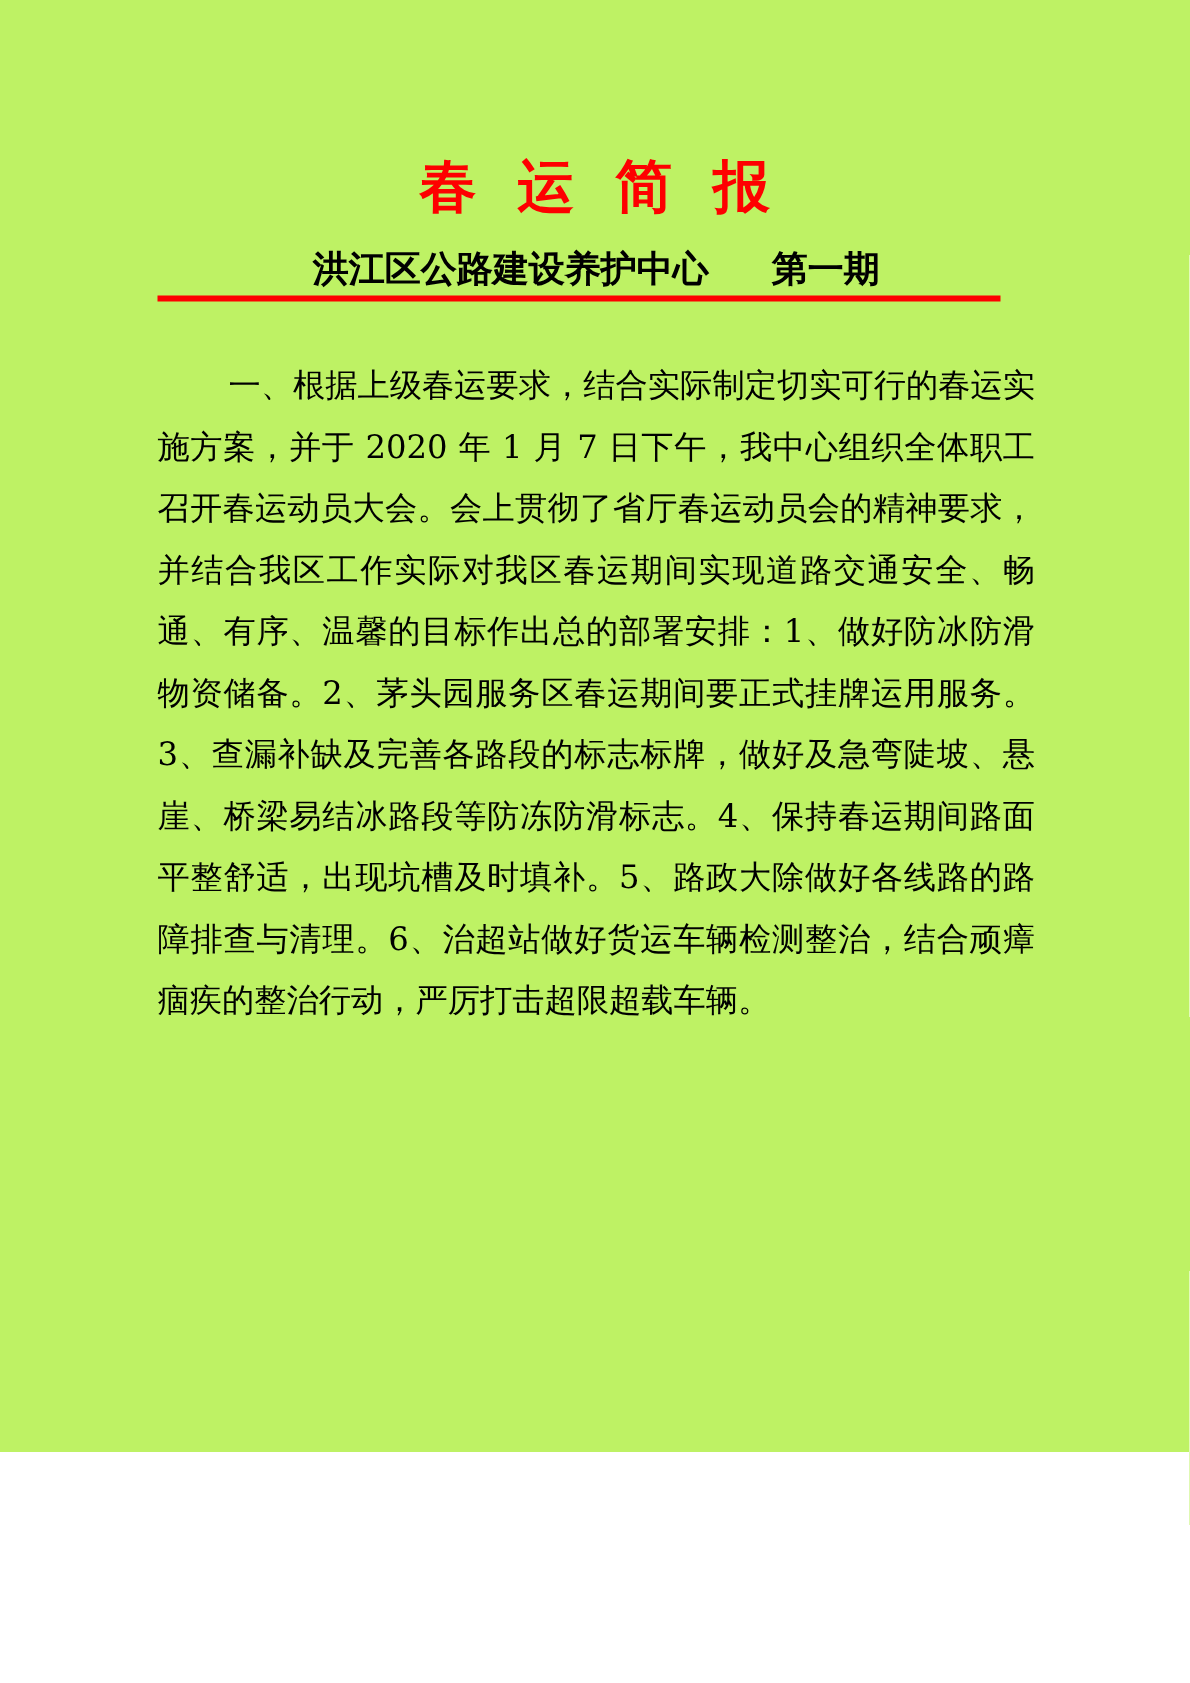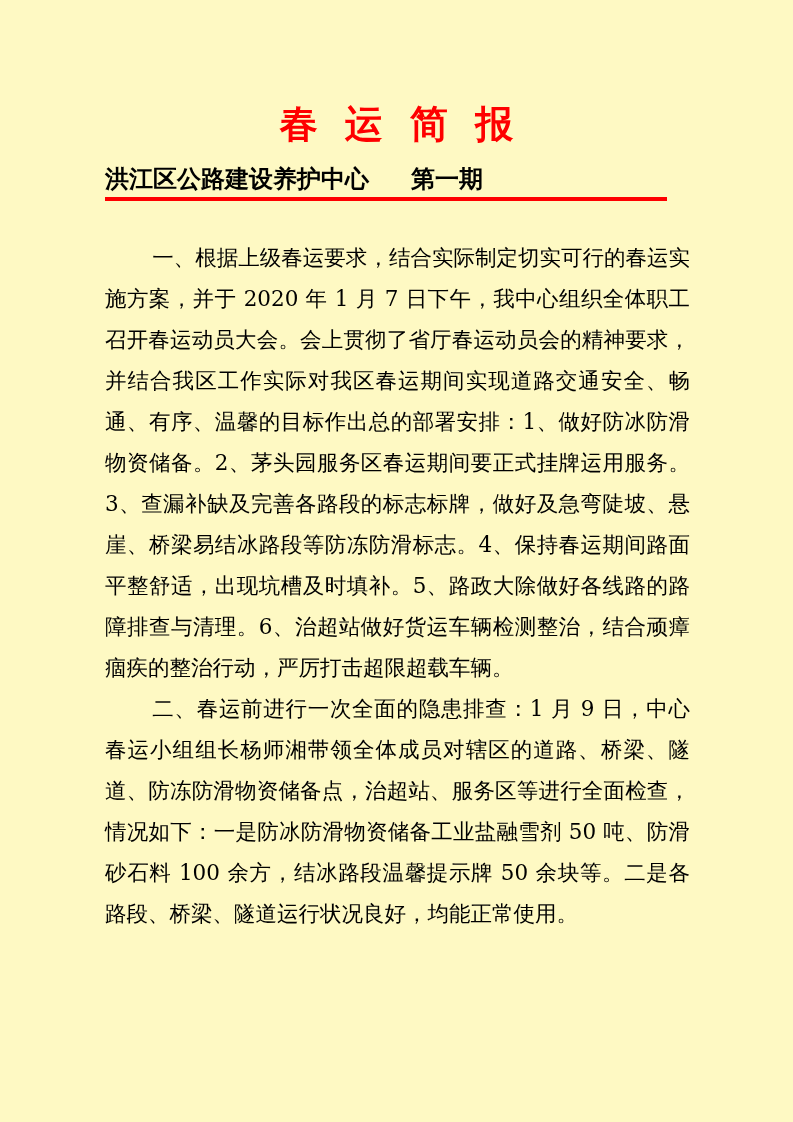--- a/index.html
+++ b/index.html
@@ -3,22 +3,22 @@
 <meta charset="utf-8">
 <style>
   html, body {
     margin: 0;
     padding: 0;
     background: #ffffff;
   }
   .page {
     position: relative;
     width: 793px;
-    height: 1122px;
-    background: #fef9c3;
+    height: 968px;
+    background: #bef264;
     overflow: hidden;
     font-family: "DejaVu Serif", "Liberation Serif", serif;
     color: #000000;
   }
   .content {
     position: absolute;
     left: 105px;
     top: 0;
     width: 585px;
   }
@@ -29,21 +29,21 @@
     color: #fe0000;
     font-size: 38px;
     line-height: 44px;
     font-weight: bold;
     letter-spacing: 2px;
     word-spacing: 10px;
     white-space: pre;
   }
   .masthead {
     margin-top: 20px;
-    text-align: left;
+    text-align: center;
     font-size: 24px;
     line-height: 26px;
     font-weight: bold;
     white-space: nowrap;
   }
   .masthead-gap {
     display: inline-block;
     width: 42px;
   }
   .red-rule {
@@ -74,17 +74,16 @@
     <h1 class="doc-title">春 运 简 报</h1>
 
     <div class="masthead">
       <span>洪江区公路建设养护中心</span><span class="masthead-gap"></span><span>第一期</span>
     </div>
 
     <div class="red-rule"></div>
 
     <div class="body-text">
       <p>一、根据上级春运要求，结合实际制定切实可行的春运实施方案，并于 2020 年 1 月 7 日下午，我中心组织全体职工召开春运动员大会。会上贯彻了省厅春运动员会的精神要求，并结合我区工作实际对我区春运期间实现道路交通安全、畅通、有序、温馨的目标作出总的部署安排：1、做好防冰防滑物资储备。2、茅头园服务区春运期间要正式挂牌运用服务。3、查漏补缺及完善各路段的标志标牌，做好及急弯陡坡、悬崖、桥梁易结冰路段等防冻防滑标志。4、保持春运期间路面平整舒适，出现坑槽及时填补。5、路政大除做好各线路的路障排查与清理。6、治超站做好货运车辆检测整治，结合顽瘴痼疾的整治行动，严厉打击超限超载车辆。</p>
-      <p>二、春运前进行一次全面的隐患排查：1 月 9 日，中心春运小组组长杨师湘带领全体成员对辖区的道路、桥梁、隧道、防冻防滑物资储备点，治超站、服务区等进行全面检查，情况如下：一是防冰防滑物资储备工业盐融雪剂 50 吨、防滑砂石料 100 余方，结冰路段温馨提示牌 50 余块等。二是各路段、桥梁、隧道运行状况良好，均能正常使用。</p>
     </div>
 
   </div>
 </div>
 
 </body></html>

